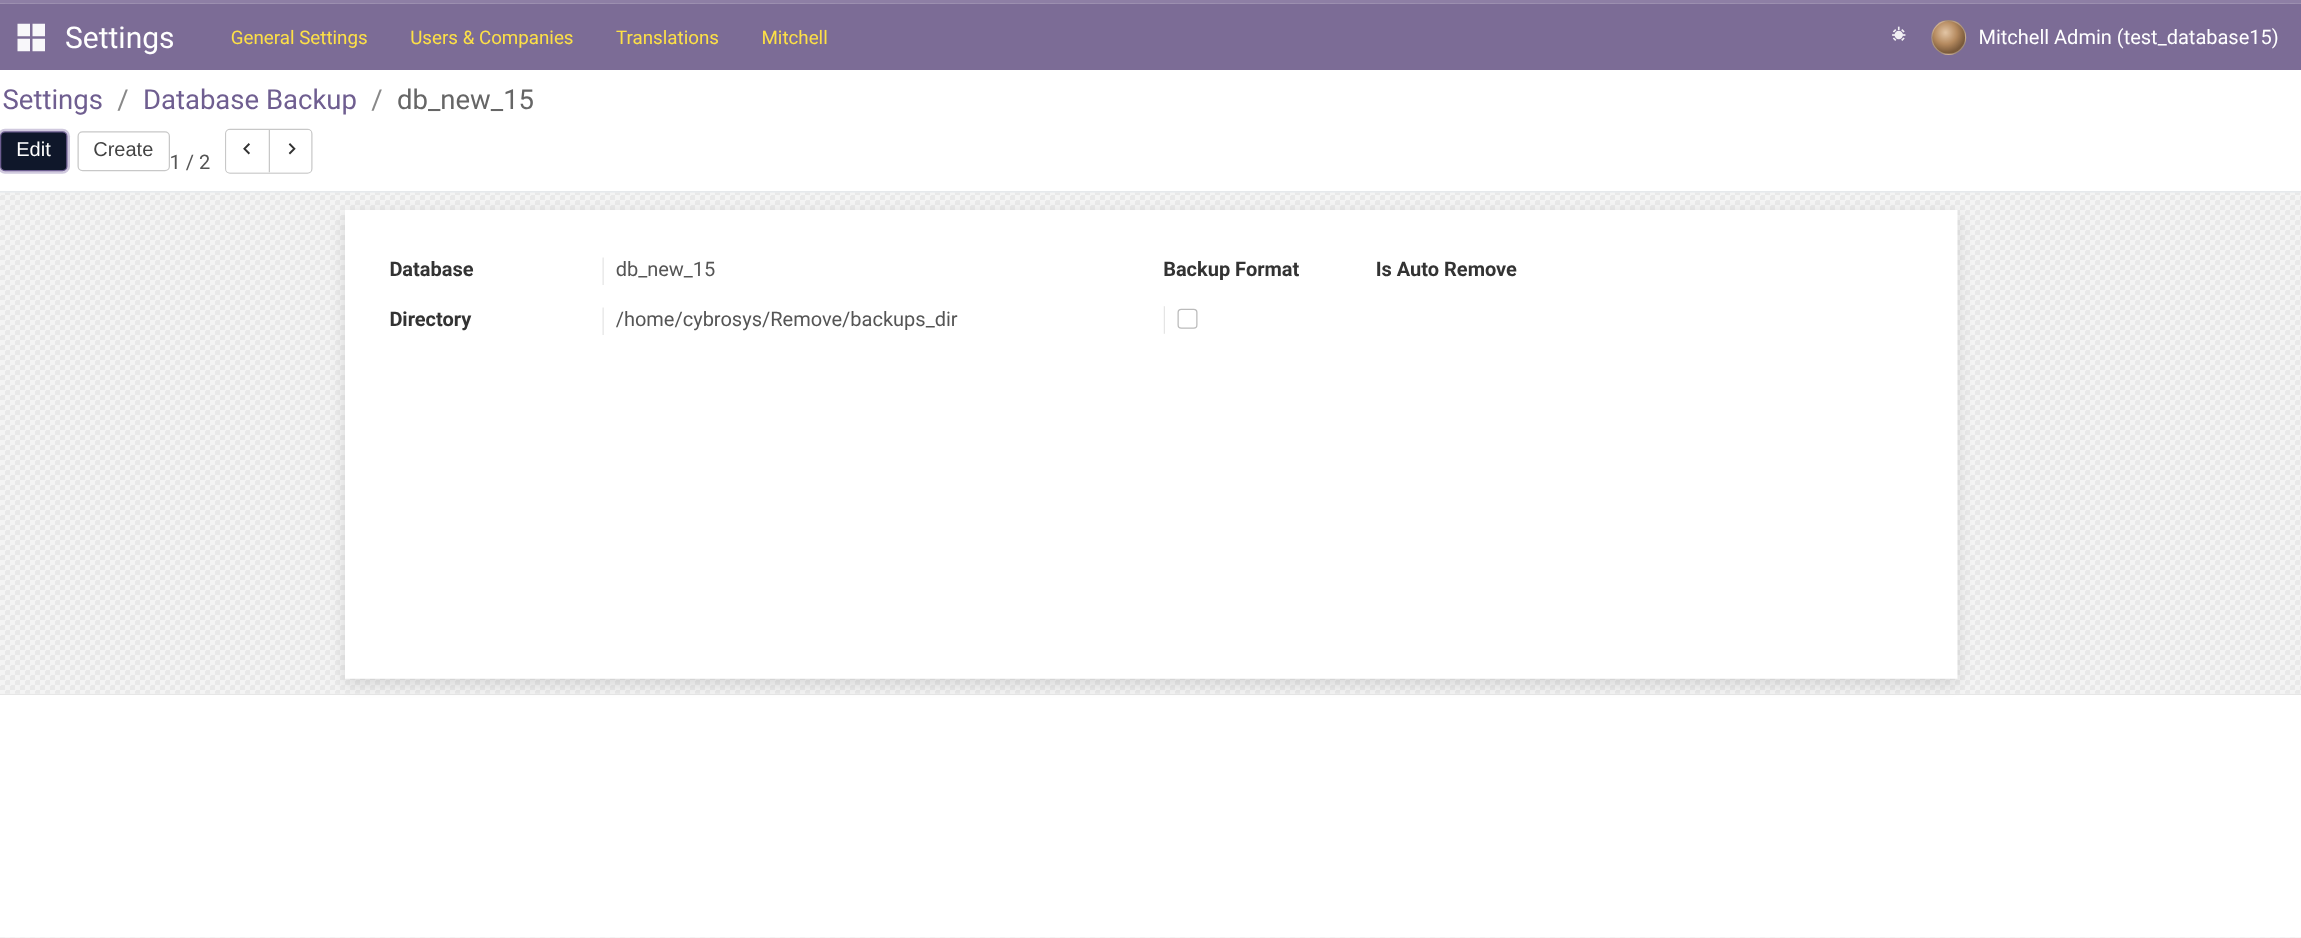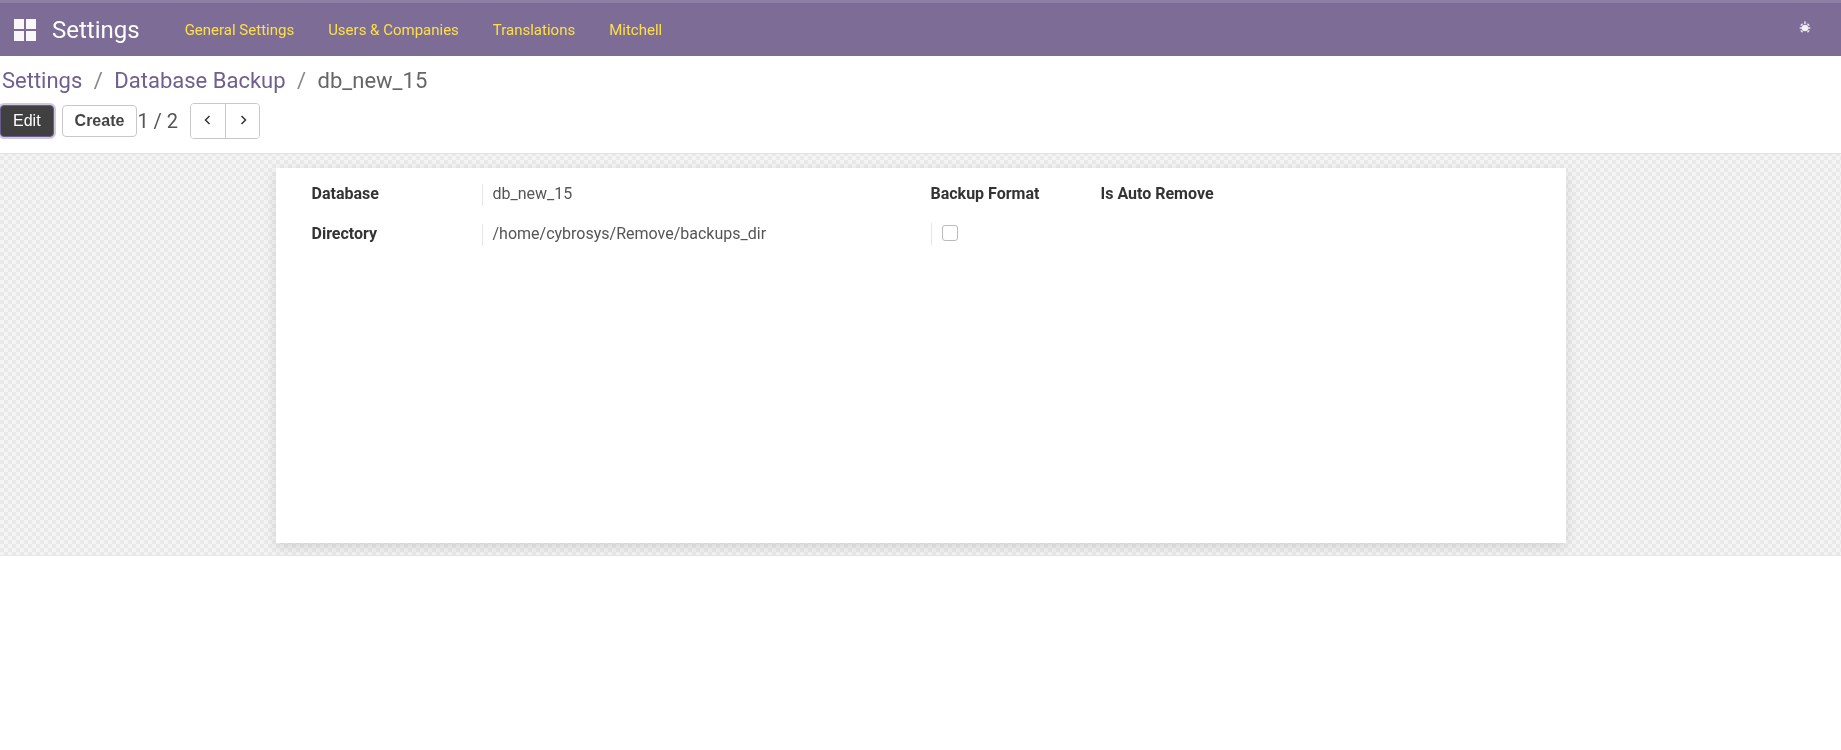--- a/index.html
+++ b/index.html
@@ -101,33 +101,33 @@
       gap: 6px;
       font-size: 16px;
       padding: 6px 12px;
       border-radius: 4px;
       border: 1px solid #c8c8c8;
       background: #fff;
       color: #444;
       cursor: pointer;
     }
     .btn-primary {
-      background: #404040;
+      background: #0f172a;
       border: 1px solid #6b5c8f;
       color: #fff;
       box-shadow: 0 0 0 2px rgba(120, 100, 160, 0.35);
     }
-    .btn + .btn { margin-left: 8px; font-weight: bold; }
+    .btn + .btn { margin-left: 8px; }
     .action-center { flex: 1; display: flex; justify-content: center; }
     .pager {
       display: flex;
-      align-items: center;
+      align-items: flex-end;
       gap: 12px;
       color: #555;
-      font-size: 20px;
+      font-size: 16px;
     }
     .pager-buttons {
       display: flex;
       border-radius: 4px;
       overflow: hidden;
       border: 1px solid #c8c8c8;
     }
     .pager-buttons button {
       border: none;
       background: #fff;
@@ -141,21 +141,21 @@
 
     .content-wrap {
       display: flex;
       justify-content: center;
       padding: 14px 0 0 0;
     }
     .card {
       background: #fff;
       width: 1290px;
       min-height: 375px;
-      padding: 16px 36px;
+      padding: 38px 36px;
       box-shadow: 0 4px 12px rgba(0,0,0,0.12);
     }
     .form-grid {
       display: grid;
       grid-template-columns: 1fr 1fr;
       gap: 0 20px;
     }
     .form-col {
       display: grid;
       grid-template-columns: 170px 1fr;
@@ -216,20 +216,24 @@
     <svg width="16" height="16" viewBox="0 0 24 24" fill="currentColor">
       <circle cx="12" cy="12" r="5"></circle>
       <rect x="11" y="2" width="2" height="4"></rect>
       <rect x="4" y="11" width="4" height="2"></rect>
       <rect x="16" y="11" width="4" height="2"></rect>
       <rect x="5" y="6" width="4" height="2" transform="rotate(-45 7 7)"></rect>
       <rect x="15" y="6" width="4" height="2" transform="rotate(45 17 7)"></rect>
       <rect x="5" y="16" width="4" height="2" transform="rotate(45 7 17)"></rect>
       <rect x="15" y="16" width="4" height="2" transform="rotate(-45 17 17)"></rect>
     </svg>
+  </div>
+  <div class="user-block">
+    <div class="avatar"></div>
+    <div class="user-name">Mitchell Admin (test_database15)</div>
   </div>
 </div>
 
 <div class="control-bar">
   <div class="breadcrumb">
     <a>Settings</a>
     <span class="sep">/</span>
     <a>Database Backup</a>
     <span class="sep">/</span>
     <span class="current">db_new_15</span>

